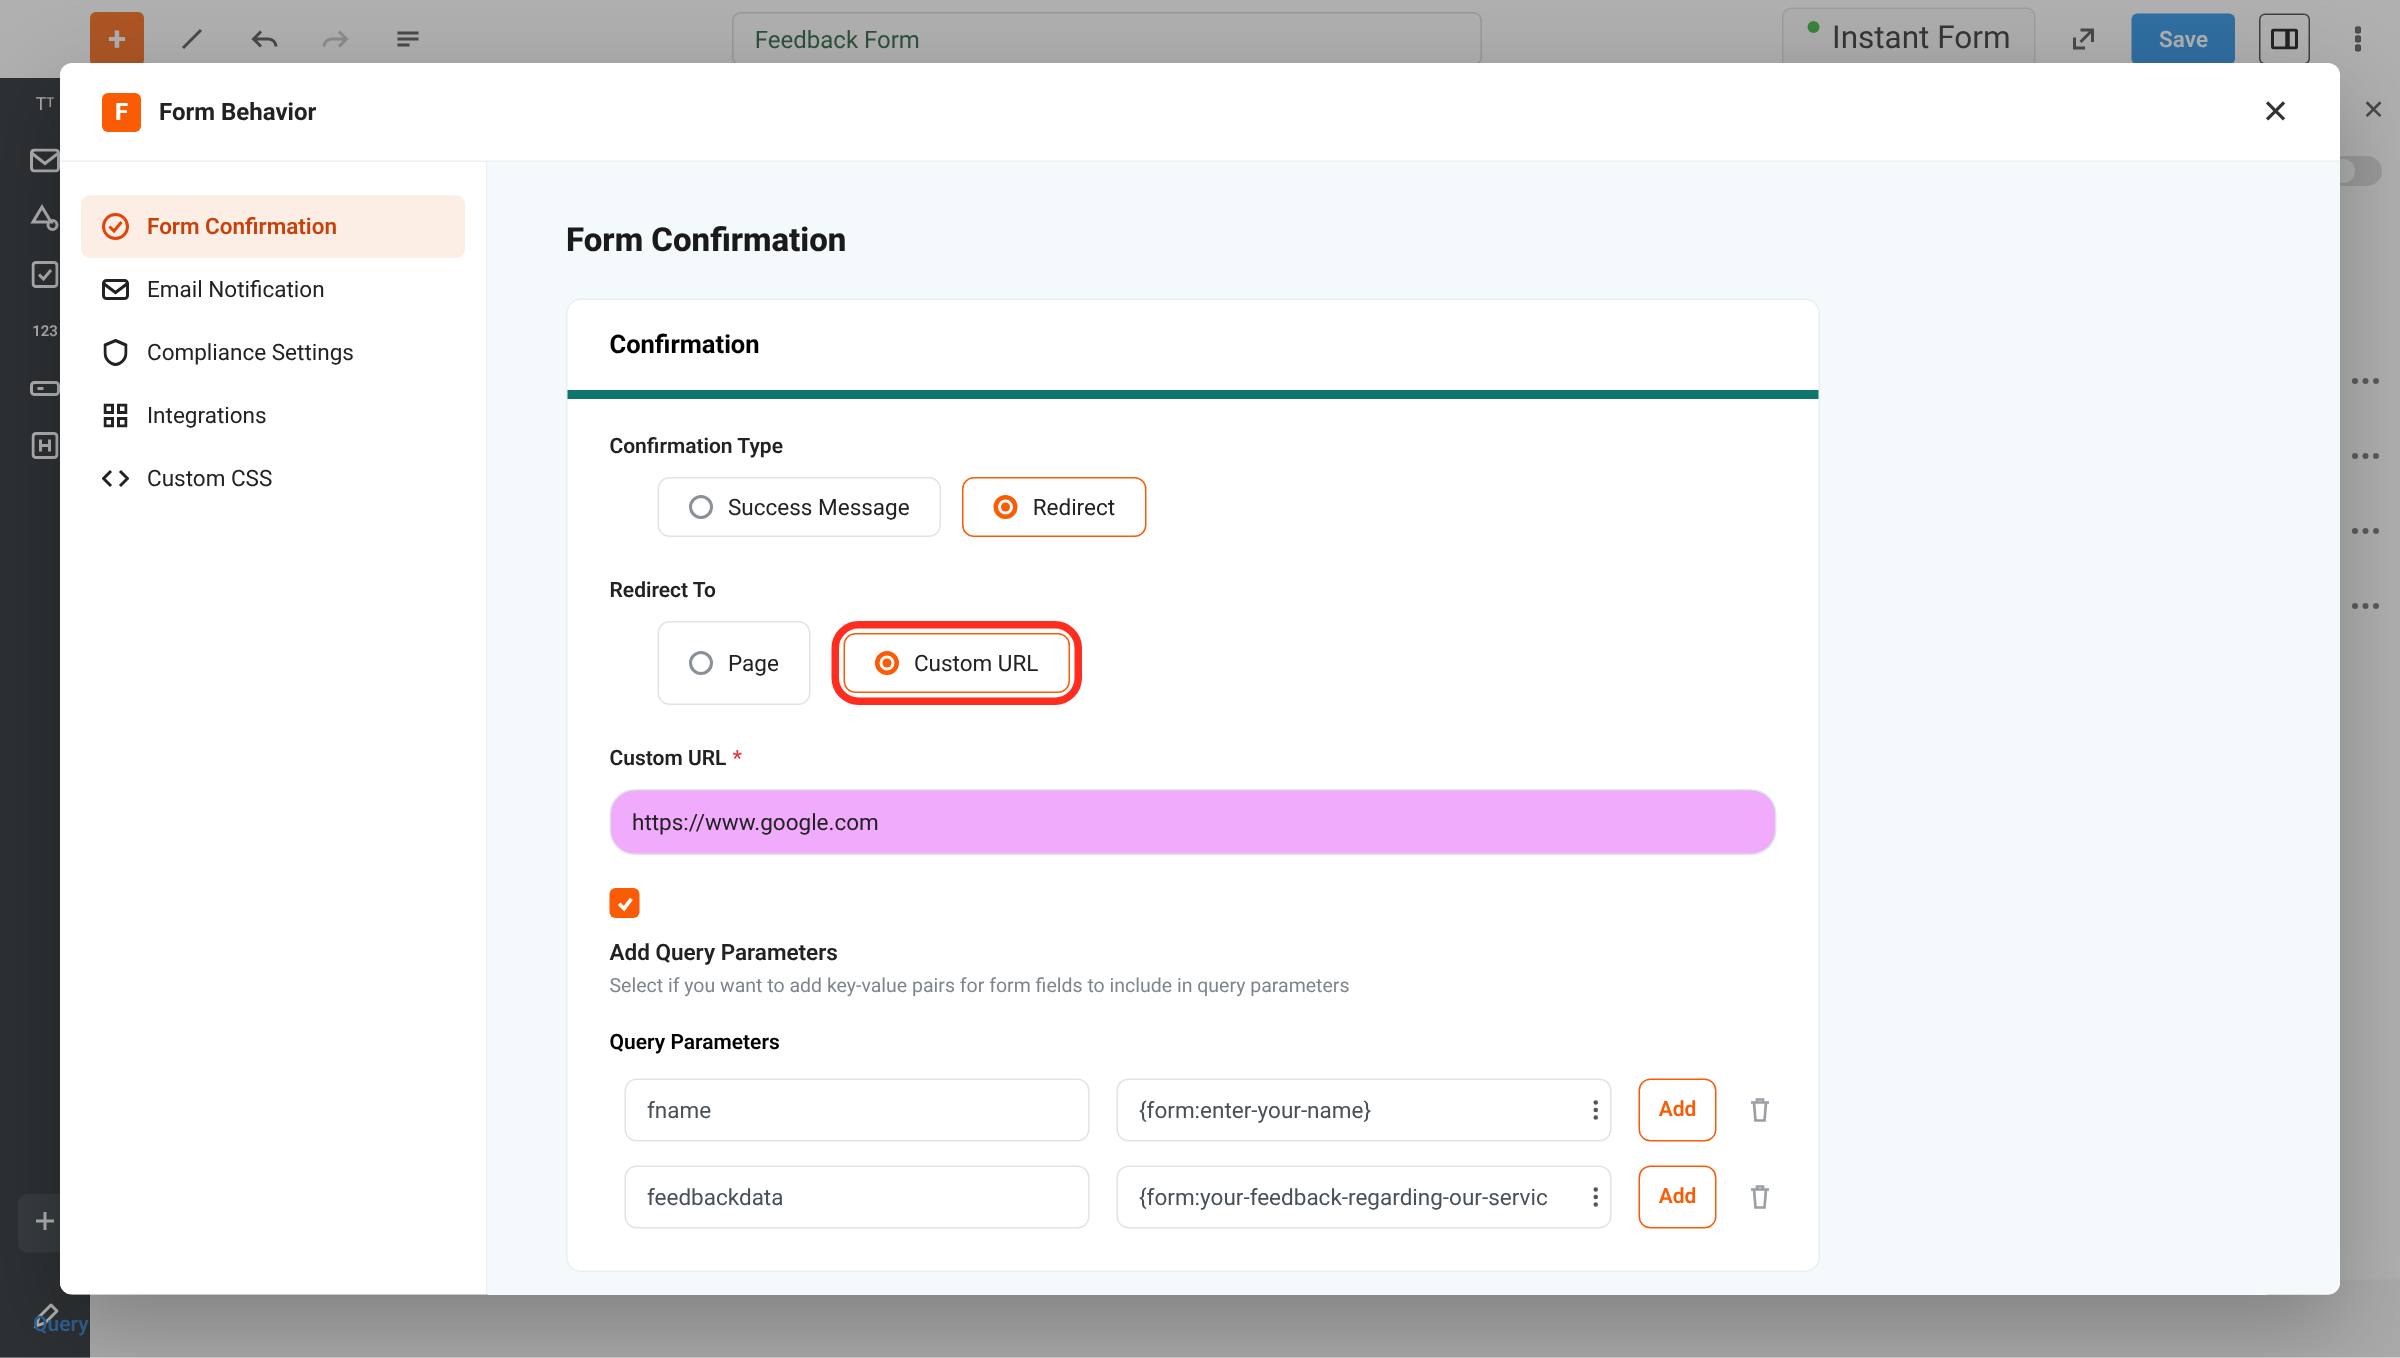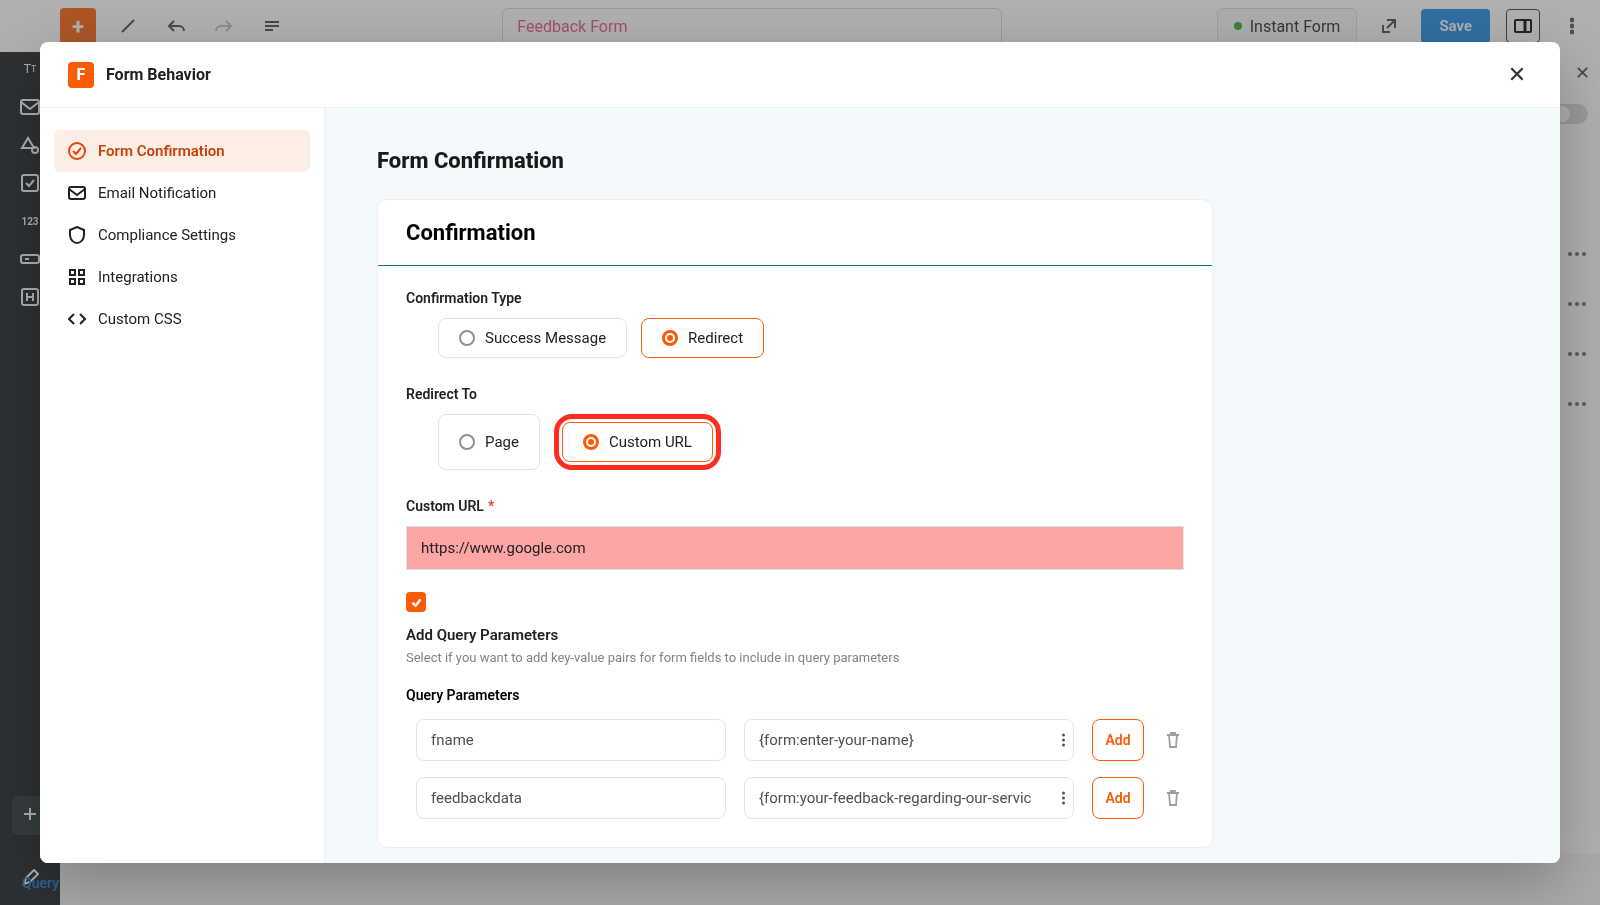--- a/index.html
+++ b/index.html
@@ -7,22 +7,22 @@
 
   
   .editor-shell { position: absolute; inset: 0; }
   .topbar { position:absolute; top:0; left:0; right:0; height:52px; background:#fff; display:flex; align-items:center; padding:0 12px; gap:16px; }
   .leftrail { position:absolute; top:0; left:0; width:60px; bottom:0; background:#11181c; display:flex; flex-direction:column; align-items:center; padding-top:8px; gap:16px; color:#fff; font-size:12px; }
   .leftrail .logo { width:34px; height:34px; background:#fff; color:#222; border-radius:4px; display:flex; align-items:center; justify-content:center; font-weight:800; font-size:20px; }
   .leftrail .ic { width:22px; height:22px; display:flex; align-items:center; justify-content:center; }
   .leftrail .plusfooter { margin-top:auto; margin-bottom:16px; background:#222c32; border-radius:6px; padding:10px; }
   .topbar .plusbtn { width:36px; height:36px; background:#fa5b05; color:#fff; border-radius:4px; display:flex; align-items:center; justify-content:center; font-size:22px; font-weight:700; margin-left:48px; }
   .topbar .icbtn { width:32px; height:32px; display:flex; align-items:center; justify-content:center; color:#444; }
-  .topbar .title-input { margin-left:auto; margin-right:auto; width:500px; height:36px; border:1px solid #d6d6d6; border-radius:6px; background:#fff; padding:0 14px; font-size:16px; color:#ec4899; display:flex; align-items:center; }
-  .topbar .instant { border:1px solid #ddd; border-radius:6px; padding:8px 16px; display:flex; align-items:center; gap:8px; font-size:16px; color:#222; background:#fafafa; }
+  .topbar .title-input { margin-left:auto; margin-right:auto; width:500px; height:36px; border:1px solid #d6d6d6; border-radius:6px; background:#fff; padding:0 14px; font-size:16px; color:#14532d; display:flex; align-items:center; }
+  .topbar .instant { border:1px solid #ddd; border-radius:6px; padding:8px 16px; display:flex; gap:8px; font-size:21px; color:#222; background:#fafafa; }
   .topbar .instant .dot { width:8px; height:8px; border-radius:50%; background:#27b02b; }
   .topbar .save { background:#1789e6; color:#fff; padding:8px 18px; border-radius:4px; font-size:15px; font-weight:600; }
   .topbar .panelbtn { width:34px; height:34px; border:1px solid #333; border-radius:4px; display:flex; align-items:center; justify-content:center; }
   .rightpanel { position:absolute; top:52px; right:0; width:260px; bottom:52px; background:#fff; border-left:1px solid #eee; padding:18px 12px; color:#333; font-size:14px; overflow:hidden; }
   .rightpanel .xx { position:absolute; top:10px; right:10px; font-size:18px; color:#444; }
   .rightpanel .hint { color:#6a6a6a; font-size:13px; margin-top:48px; line-height:1.5; font-style:italic; }
   .rightpanel .toggle { position:absolute; top:52px; right:12px; width:36px; height:20px; border-radius:10px; background:#d8d8d8; display:flex; align-items:center; padding:2px; }
   .rightpanel .toggle::after { content:""; width:16px; height:16px; background:#fff; border-radius:50%; }
   .rightpanel .rowdots { position:absolute; right:14px; display:flex; gap:3px; }
   .rightpanel .rd { width:4px; height:4px; border-radius:50%; background:#666; }
@@ -42,36 +42,36 @@
   .msidebar { width:285px; border-right:1px solid #efefef; padding:22px 14px; background:#fff; }
   .msidebar .item { display:flex; align-items:center; gap:12px; padding:12px 14px; border-radius:6px; font-size:15px; color:#222; cursor:pointer; }
   .msidebar .item.active { background:#fdeee5; color:#c7410a; font-weight:600; }
   .msidebar .item .ic { width:18px; height:18px; display:flex; align-items:center; justify-content:center; }
   .msidebar .item.active .ic svg { stroke:#e2440c; }
 
   .content { flex:1; overflow:auto; background:#f4f9fb; }
   .content-inner { padding:40px 52px; max-width:940px; }
   .content h1 { font-size:22px; font-weight:800; color:#1a1a1a; margin-bottom:26px; }
   .card { background:#fff; border:1px solid #ebeef0; border-radius:10px; }
-  .card .card-head { padding:20px 28px; border-bottom:1px solid #0f766e; font-size:22px; font-weight:700; }
+  .card .card-head { padding:20px 28px; border-bottom:6px solid #0f766e; font-size:17px; font-weight:700; }
   .card .card-body { padding:24px 28px 28px; }
 
   .form-label { font-size:14px; font-weight:600; color:#222; margin-bottom:12px; }
   .radio-row { display:flex; gap:14px; margin-bottom:28px;padding-left:32px; }
   .radio-chip { display:flex; align-items:center; gap:10px; padding:10px 20px; border:1px solid #e1e4e7; border-radius:8px; font-size:15px; color:#222; cursor:pointer; background:#fff; }
   .radio-chip .r { width:16px; height:16px; border:2px solid #8a9097; border-radius:50%; }
   .radio-chip.selected { border-color:#fa5b05; color:#222; }
   .radio-chip.selected .r { border-color:#fa5b05; display:flex; align-items:center; justify-content:center; border-width:3px; }
   .radio-chip.selected .r::after { content:""; width:6px; height:6px; border-radius:50%; background:#fa5b05; }
 
   .highlight-wrap { display:inline-block; border:5px solid #ff2d1f; border-radius:18px; padding:3px; }
   .highlight-wrap .radio-chip { margin:0; }
 
   .req { color:#e33; margin-left:4px; }
-  .text-input { width:100%; height:44px; border:1px solid #e1e4e7; border-radius:0; padding:0 14px; font-size:15px; color:#222; background:#fca5a5; }
+  .text-input { width:100%; height:44px; border:1px solid #e1e4e7; border-radius:17px; padding:0 14px; font-size:15px; color:#222; background:#f0abfc; }
 
   .check-row { margin-top:22px; display:flex; gap:14px; align-items:flex-start;flex-direction:column; }
   .checkbox { width:20px; height:20px; border-radius:4px; background:#fa5b05; display:flex; align-items:center; justify-content:center; flex-shrink:0; }
   .checkbox svg { width:13px; height:13px; stroke:#fff; stroke-width:3; fill:none; }
   .check-row .ct { font-size:15px; font-weight:600; color:#222; }
   .check-row .csub { font-size:13px; color:#7d858c; margin-top:6px; }
 
   .qp-label { margin-top:22px; font-size:14px; font-weight:600; }
   .qp-row { display:flex; gap:18px; align-items:center; margin-top:16px;padding-left:10px; }
   .qp-row .key { flex:1; height:42px; border:1px solid #e1e4e7; border-radius:8px; padding:0 14px; font-size:15px; color:#485058; display:flex; align-items:center; background:#fff; }

